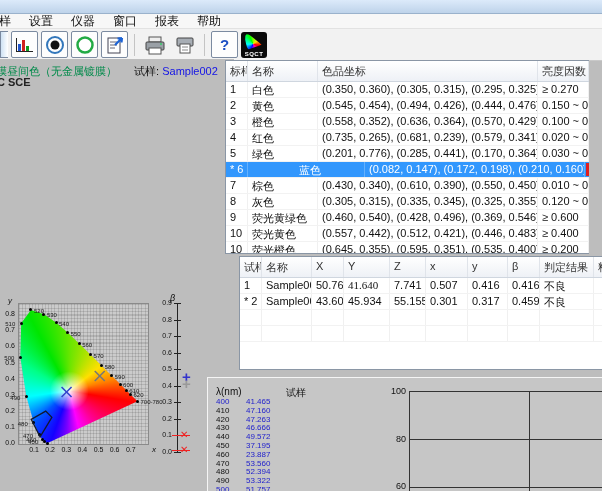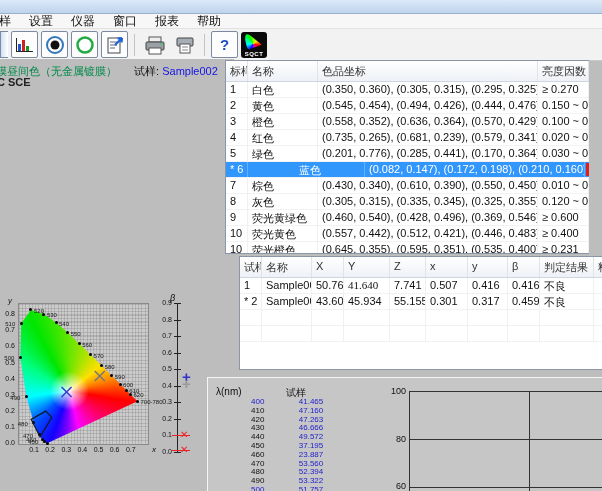--- a/index.html
+++ b/index.html
@@ -70,22 +70,22 @@
   .trow{display:flex;height:15px;font-size:11px;color:#111;border-bottom:1px solid #f2f2f2;}
   .trow span{padding:1px 0 0 4px;box-sizing:border-box;overflow:hidden;white-space:nowrap;border-right:1px solid #f0f0f0;}
   .trow.sel{background:#3297fd;color:#fff;position:relative;}
   .trow.sel span{border-right-color:rgba(255,255,255,.25);}
   .redmark{position:absolute;right:0;top:1px;bottom:1px;width:3px;background:#e02020;}
   
   .p-spec{position:absolute;left:207px;top:377px;width:395px;height:114px;background:#c6c6c6;
           border-top:1px solid #f5f5f5;border-left:1px solid #f5f5f5;font-size:8px;color:#111;}
   .spec-hdr{position:absolute;top:8px;font-size:10px;color:#111;}
   .srow{position:absolute;font-size:8px;white-space:nowrap;}
-  .srow .nm{display:inline-block;width:30px;margin-left:35px;}
-  .srow .vv{display:inline-block;width:60px;text-align:center;color:#2222cc;}
+  .srow .nm{display:inline-block;width:30px;}
+  .srow .vv{display:inline-block;width:60px;text-align:left;color:#2222cc;}
   .chart{position:absolute;left:201px;top:13px;right:0;bottom:0;border-left:1px solid #333;border-top:1px solid #333;}
   .hline{position:absolute;left:0;right:0;height:1px;background:#333;}
   .vline{position:absolute;top:0;bottom:0;width:1px;background:#333;}
   .clab{position:absolute;width:22px;text-align:right;font-size:9px;color:#111;}
 </style>
 </head>
 <body>
 
 <div class="titlebar"></div>
 
@@ -344,21 +344,21 @@
       <div class="trow">
         <span style="width: 22px; flex: 0 0 22px;">10</span>
         <span style="width: 70px; flex: 0 0 70px;">荧光黄色</span>
         <span style="width: 220px; flex: 0 0 220px;">(0.557, 0.442), (0.512, 0.421), (0.446, 0.483), (0.479, 0.520)</span>
         <span style="width: 51px; flex: 0 0 51px;">≥ 0.400</span>
       </div>
       <div class="trow">
         <span style="width: 22px; flex: 0 0 22px;">10</span>
         <span style="width: 70px; flex: 0 0 70px;">荧光橙色</span>
         <span style="width: 220px; flex: 0 0 220px;">(0.645, 0.355), (0.595, 0.351), (0.535, 0.400), (0.583, 0.416)</span>
-        <span style="width: 51px; flex: 0 0 51px;">≥ 0.231</span>
+        <span style="width: 51px; flex: 0 0 51px;">≥ 0.200</span>
       </div>
     </div>
 </div>
 
 <div class="panel p-smp">
   <div class="hdr" id="smphdr">
       <span style="width: 22px; flex: 0 0 22px;">试样</span>
       <span style="width: 50px; flex: 0 0 50px;">名称</span>
       <span style="width: 32px; flex: 0 0 32px;">X</span>
       <span style="width: 46px; flex: 0 0 46px;">Y</span>

